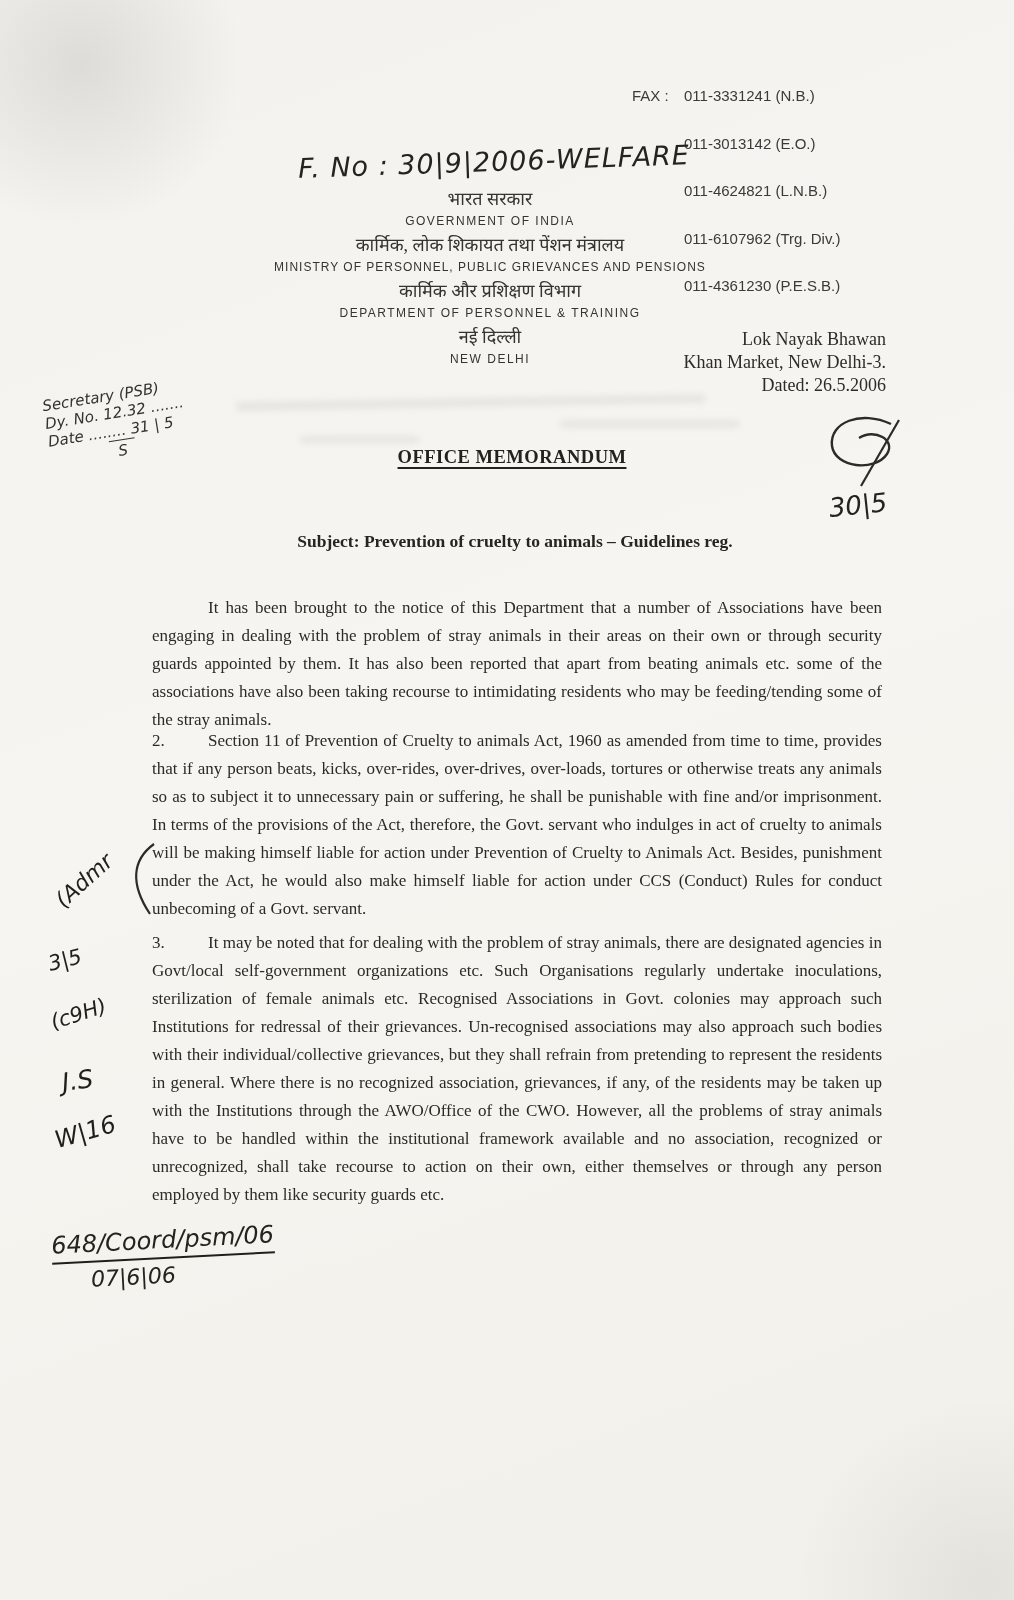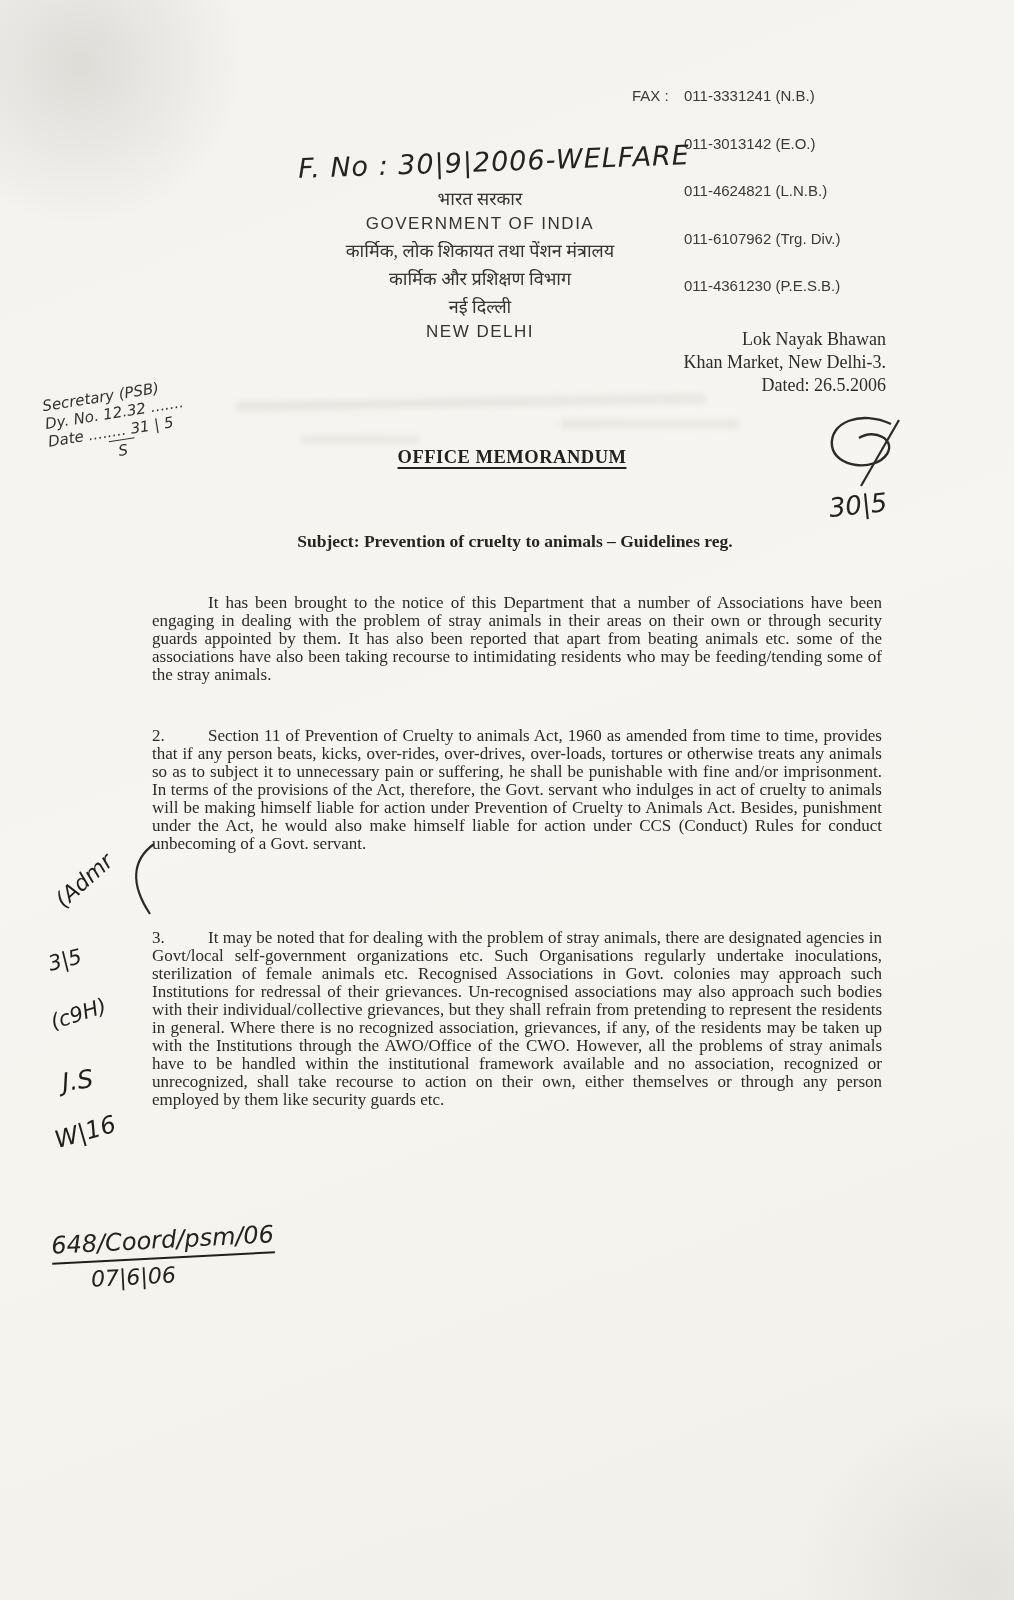--- a/index.html
+++ b/index.html
@@ -16,40 +16,40 @@
     color:#2b2a28;
   }
   
   .fax{position:absolute;left:632px;top:86px;font:15px/19.5px "Liberation Sans",sans-serif;color:#3b3a38;white-space:nowrap;}
   .fax-label{display:inline-block;width:52px;}
   .fax-row.indent{padding-left:52px;margin-top:28px;}
   
   .hand{font-family:"DejaVu Sans",sans-serif;font-style:italic;color:#24231f;}
   .file-no{position:absolute;left:298px;top:146px;font-size:27px;letter-spacing:1px;transform:rotate(-2deg);}
   
-  .header{position:absolute;left:5px;top:186px;width:950px;text-align:center;}
+  .header{position:absolute;left:15px;top:186px;width:950px;text-align:center;}
   .header div{margin:0 0 4px 0;}
   .h-hi{font-size:18px;color:#34332f;}
-  .h-en{font-size:17px;letter-spacing:1px;color:#35342f;font-family:"Liberation Sans",sans-serif;}
+  .h-en{font-size:12px;letter-spacing:1px;color:#35342f;font-family:"Liberation Sans",sans-serif;}
   .h-en.wide{letter-spacing:1.5px;}
   
   .address{position:absolute;right:128px;top:328px;text-align:right;font-size:18px;line-height:23px;color:#2d2c29;}
   
   .stamp{position:absolute;left:46px;top:386px;transform:rotate(-9deg);font:italic 15px/18px "DejaVu Sans",sans-serif;color:#33322e;}
   .stamp .s-small{margin-left:60px;border-top:1.5px solid #33322e;padding:1px 8px 0 8px;display:inline-block;}
   
   .memo-title{position:absolute;left:0;top:447px;width:1024px;text-align:center;}
   .memo-title span{font-weight:bold;font-size:18.5px;letter-spacing:.5px;text-decoration:underline;text-underline-offset:4px;text-decoration-thickness:2px;color:#23221f;}
   
   .signature{position:absolute;right:96px;top:414px;width:120px;text-align:center;}
   .sig-note{display:block;margin-top:-6px;font-size:26px;transform:rotate(-6deg);}
   
   .subject{position:absolute;left:0;top:531px;width:1030px;text-align:center;font-weight:bold;font-size:17.5px;color:#26251f;}
   
-  .para{position:absolute;left:152px;width:730px;text-align:justify;font-size:17px;line-height:18px;color:#2b2a26;}
+  .para{position:absolute;left:152px;width:730px;text-align:justify;font-size:17px;line-height:28px;color:#2b2a26;}
   .para-indent span{display:inline;}
   .para-indent{text-indent:56px;}
   .pnum{display:inline-block;width:56px;text-indent:0;}
   
   .mnote{position:absolute;font-family:"DejaVu Sans",sans-serif;font-style:italic;color:#201f1b;}
   .mn0{left:50px;top:868px;font-size:22px;transform:rotate(-42deg);}
   .mn1{left:48px;top:948px;font-size:21px;transform:rotate(-14deg);}
   .mn2{left:50px;top:1002px;font-size:21px;transform:rotate(-18deg);}
   .mn3{left:62px;top:1066px;font-size:25px;transform:rotate(-8deg);}
   .mn4{left:54px;top:1118px;font-size:24px;transform:rotate(-16deg);}
@@ -77,21 +77,23 @@
     <div class="fax-row indent"><span>011-6107962 (Trg. Div.)</span></div>
     <div class="fax-row indent"><span>011-4361230 (P.E.S.B.)</span></div>
   </div>
 
   <div class="hand file-no">F. No : 30|9|2006-WELFARE</div>
 
   <div class="header">
     <div class="h-hi">भारत सरकार</div>
     <div class="h-en wide">GOVERNMENT OF INDIA</div>
     <div class="h-hi">कार्मिक, लोक शिकायत तथा पेंशन मंत्रालय</div>
+    <div class="h-en">MINISTRY OF PERSONNEL, PUBLIC GRIEVANCES AND PENSIONS</div>
     <div class="h-hi">कार्मिक और प्रशिक्षण विभाग</div>
+    <div class="h-en wide">DEPARTMENT OF PERSONNEL &amp; TRAINING</div>
     <div class="h-hi">नई दिल्ली</div>
     <div class="h-en wide">NEW DELHI</div>
   </div>
 
   <div class="address">
     <div>Lok Nayak Bhawan</div>
     <div>Khan Market, New Delhi-3.</div>
     <div>Dated: 26.5.2006</div>
   </div>
 

